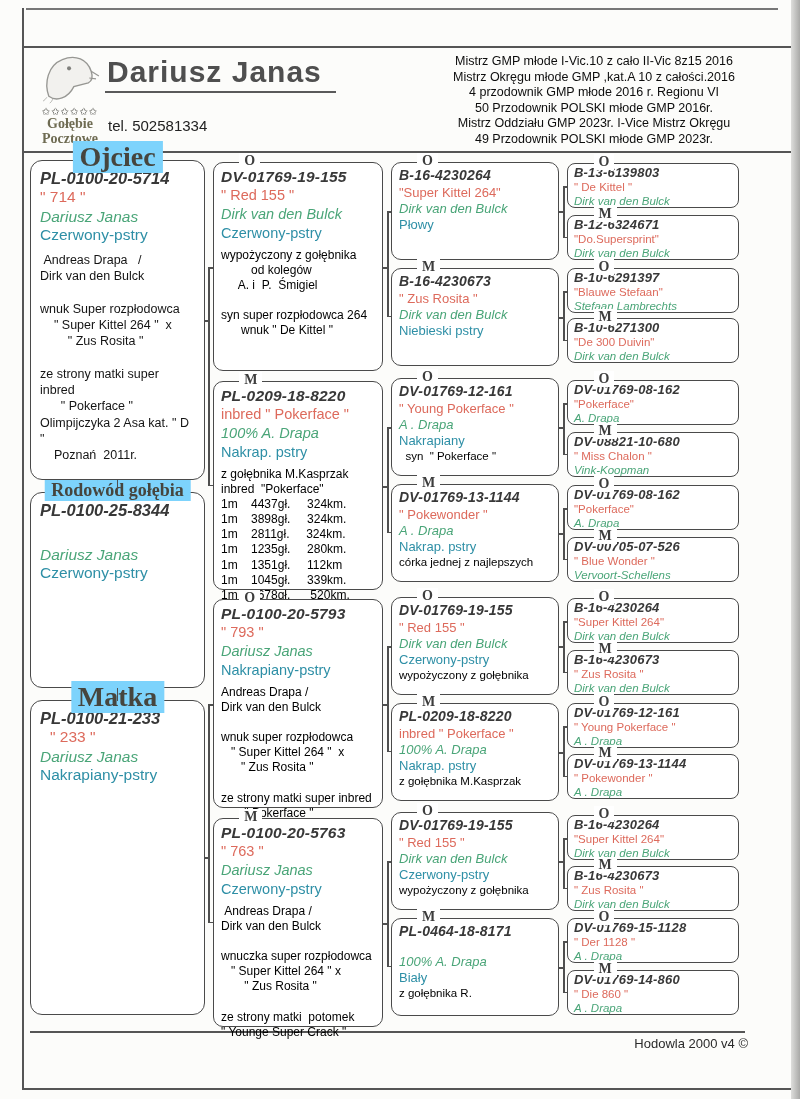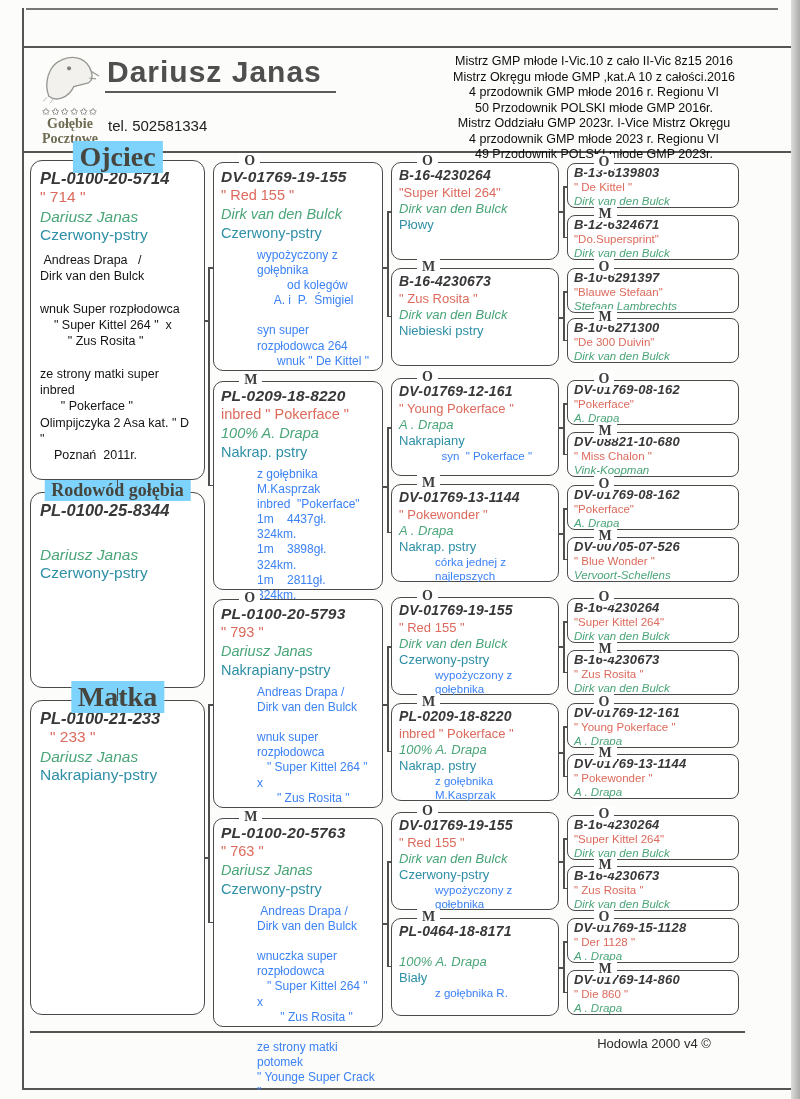--- a/index.html
+++ b/index.html
@@ -22,21 +22,21 @@
   #pedigree{position:absolute;left:0;top:0;width:800px;height:1099px;}
   .cline{position:absolute;background:#4f4f4f;}
   .pbox{position:absolute;border:1.5px solid #4a4a4a;border-radius:10px;background:#fff;
         box-sizing:border-box;padding:4px 7px 2px 7px;}
   .sex{position:absolute;top:-10px;left:15%;background:#fff;padding:0 5px;
         font-family:"Liberation Serif",serif;font-weight:bold;font-size:14px;color:#3d3d3d;}
   .ring{font-weight:bold;font-style:italic;color:#383838;letter-spacing:.2px;}
   .bname{color:#dd6a5c;min-height:1em;}
   .owner{color:#4aa578;font-style:italic;}
   .plumage{color:#2e8fa6;}
-  .notes{color:#3b82f6;white-space:pre-wrap;margin-left:36px;}
+  .notes{color:#000000;white-space:pre-wrap;}
   .gen2 .ring{font-size:15.5px;line-height:1.25;}
   .gen2 .bname,.gen2 .owner,.gen2 .plumage{font-size:14.5px;line-height:1.3;}
   .gen2 .notes{font-size:12px;line-height:1.26;margin-top:5px;}
   .gen3 .ring{font-size:14px;line-height:1.25;}
   .gen3 .bname,.gen3 .owner,.gen3 .plumage{font-size:13px;line-height:1.25;}
   .gen3 .notes{font-size:11.5px;line-height:1.2;margin-top:1px;}
   .gen4{border-radius:8px;padding:2px 6px 0 6px;}
   .gen4 .ring{font-size:13px;line-height:1.15;}
   .gen4 .bname,.gen4 .owner{font-size:11.5px;line-height:1.18;}
   
@@ -50,21 +50,21 @@
   #mother-box{left:30px;top:700px;width:175px;height:315px;}
   #father-box .legend,#mother-box .legend{font-size:28px;top:-20px;}
   #subject-box .legend{font-size:18px;top:-13px;}
   .main-ring{font-weight:bold;font-style:italic;font-size:16.5px;color:#383838;}
   .main-name{font-size:15.5px;color:#dd6a5c;}
   .main-owner{font-size:15.5px;color:#4aa578;font-style:italic;margin-top:2px;}
   .main-plumage{font-size:15.5px;color:#2e8fa6;}
   .main-notes{font-size:12.5px;color:#141414;white-space:pre-wrap;line-height:1.3;margin-top:8px;}
   #subject-box .main-owner{margin-top:26px;}
   .ach-line{white-space:nowrap;}
-  #footer-text{position:absolute;left:560px;top:1036px;width:188px;text-align:center;
+  #footer-text{position:absolute;left:560px;top:1036px;width:188px;text-align:right;
         font-size:13px;color:#2a2a2a;}
 </style>
 </head>
 <body>
 
 <div id="page">
 
   <div class="rule" style="left:26px;top:8px;width:752px;height:1.5px;background:#777;"></div>
   <div class="rule" style="left:22px;top:8px;width:2px;height:1082px;"></div>
   <div class="rule" style="left:22px;top:46px;width:772px;height:2px;"></div>
@@ -85,21 +85,20 @@
     <div class="logo-l2">Pocztowe</div>
   </div>
   <div id="breeder">Dariusz Janas</div>
   <div id="phone">tel. 502581334</div>
   <div id="achievements">
       <div class="ach-line">Mistrz GMP młode  I-Vic.10 z cało II-Vic 8z15 2016</div>
       <div class="ach-line">Mistrz Okręgu młode GMP ,kat.A 10 z całości.2016</div>
       <div class="ach-line">4 przodownik GMP młode 2016 r. Regionu VI</div>
       <div class="ach-line">50 Przodownik POLSKI młode GMP 2016r.</div>
       <div class="ach-line">Mistrz Oddziału GMP 2023r.  I-Vice Mistrz Okręgu</div>
-      <div class="ach-line">4 przodownik GMP młode 2023 r.  Regionu VI</div>
       <div class="ach-line">49 Przodownik POLSKI młode  GMP 2023r.</div>
     </div>
 
   <div id="pedigree">
 
     <div class="mainbox" id="father-box">
       <span class="legend">Ojciec</span>
       <div class="main-ring">PL-0100-20-5714</div>
       <div class="main-name">" 714 "</div>
       <div class="main-owner">Dariusz Janas</div>

